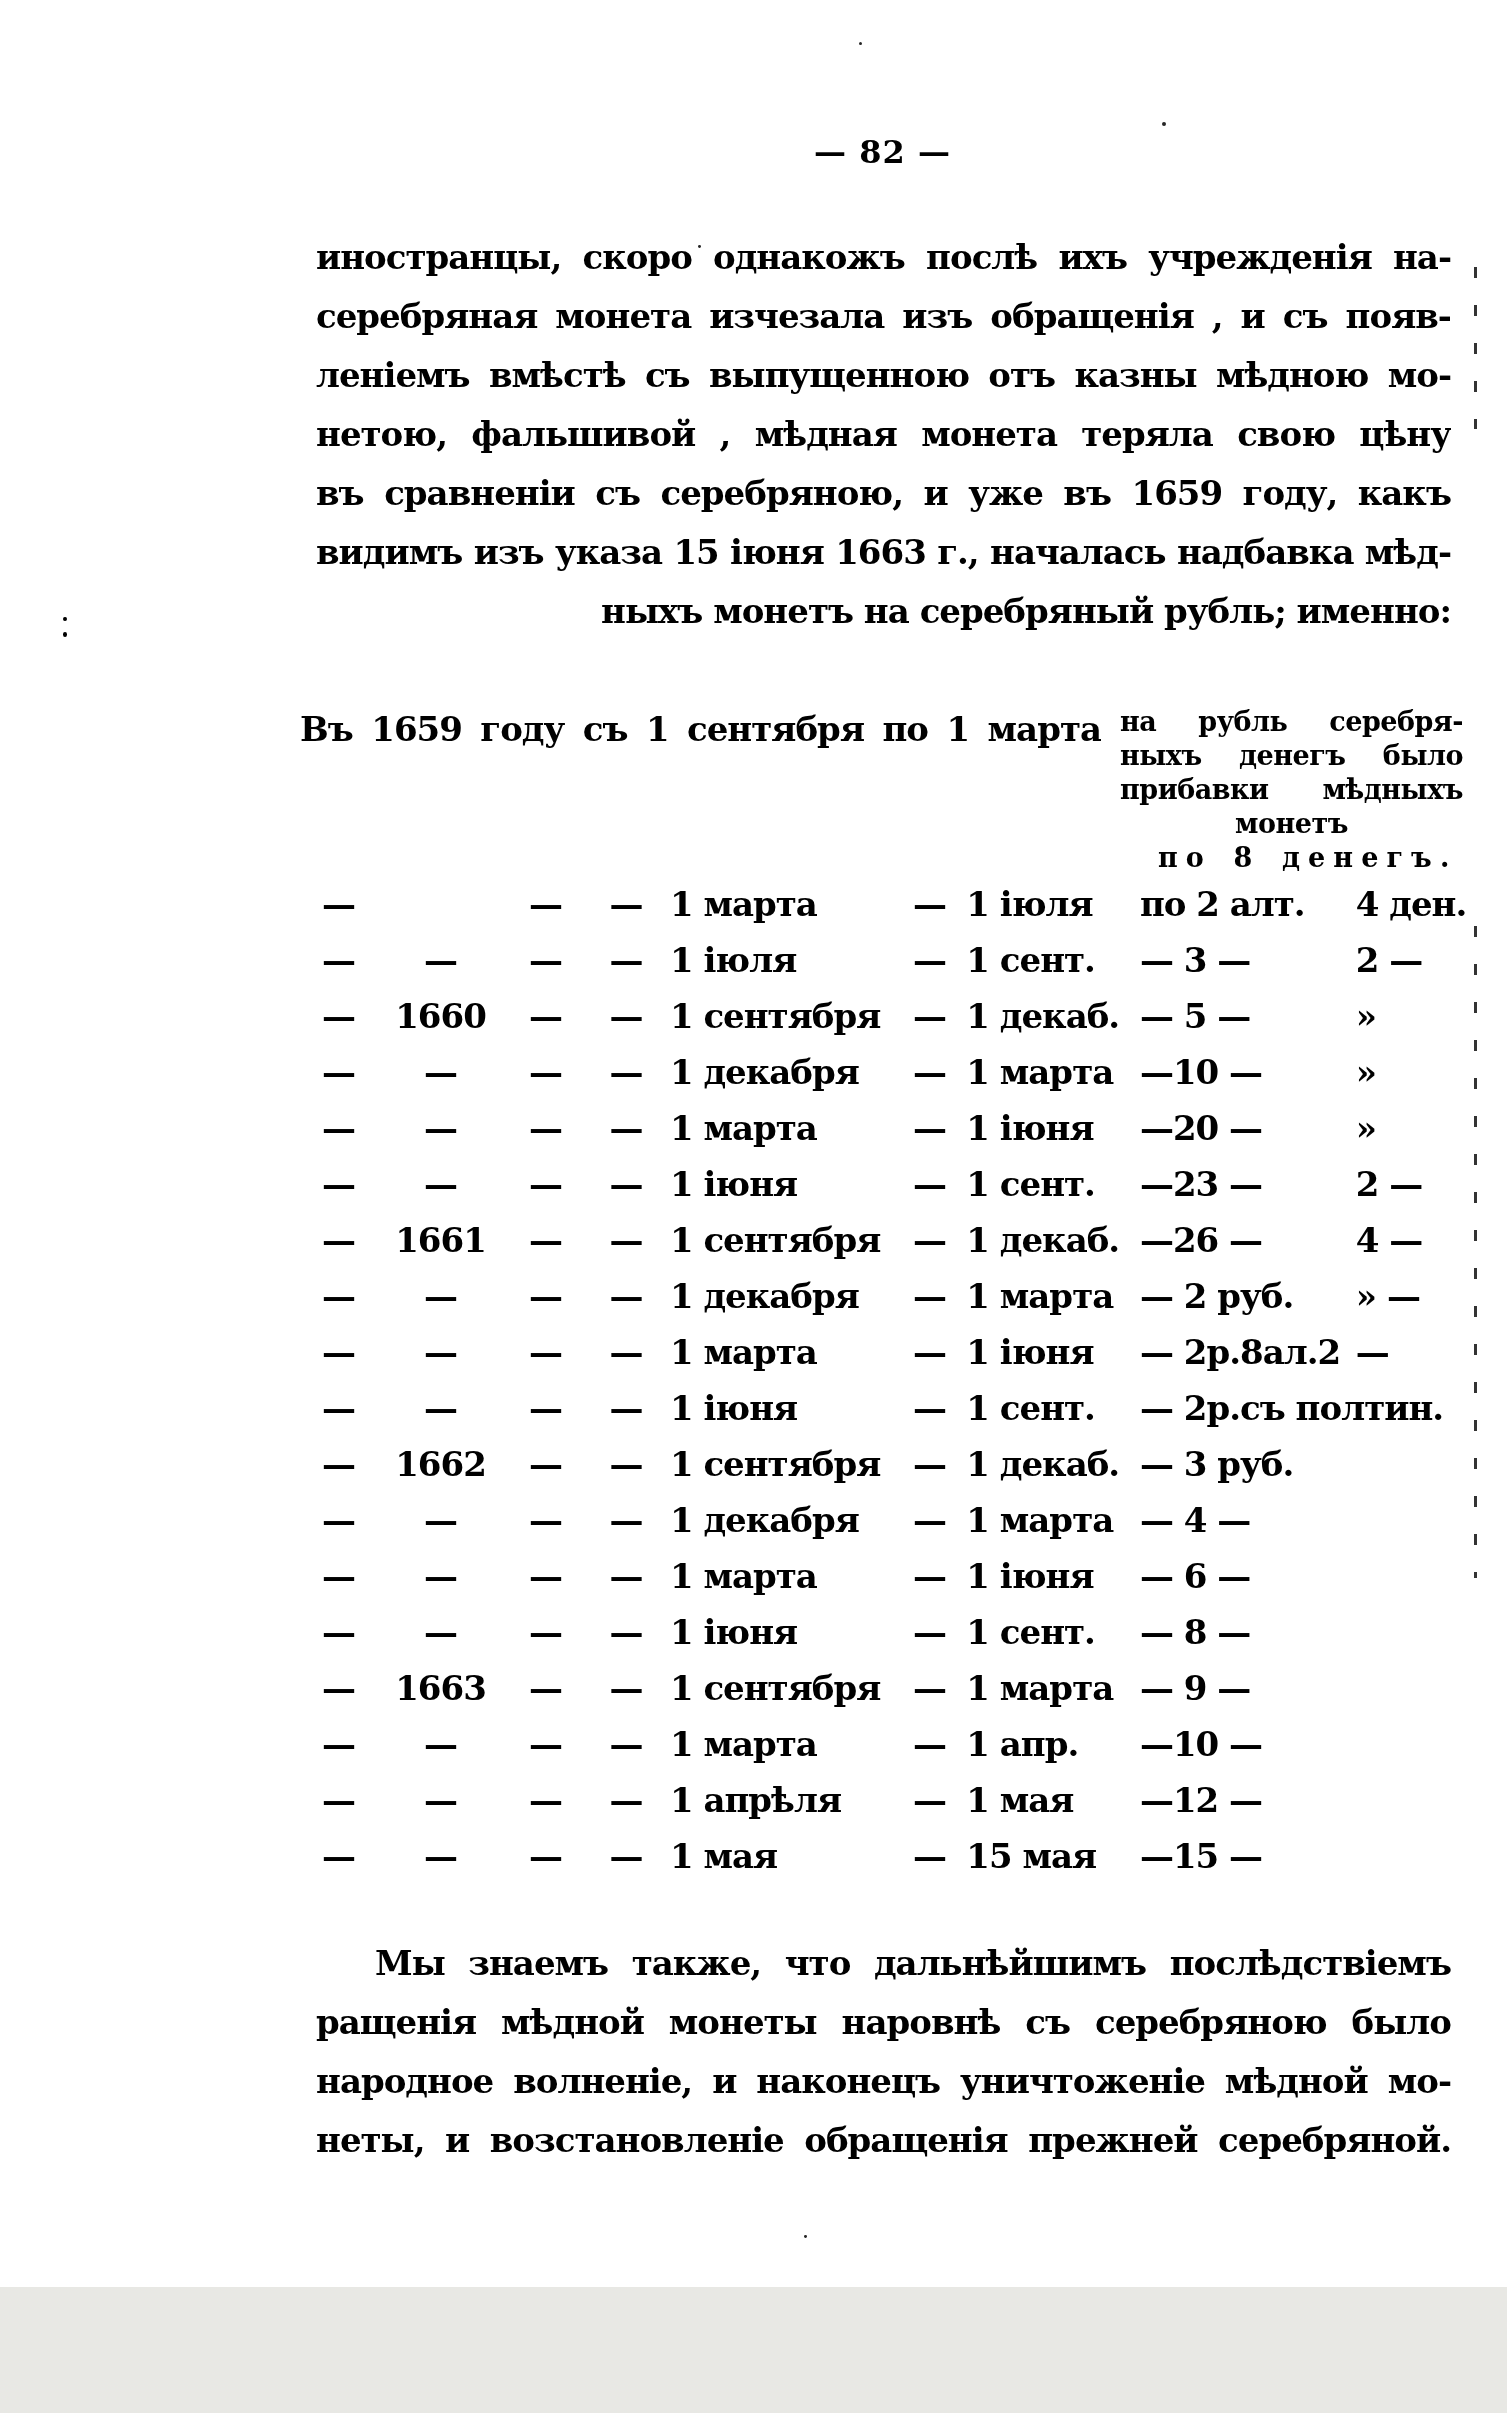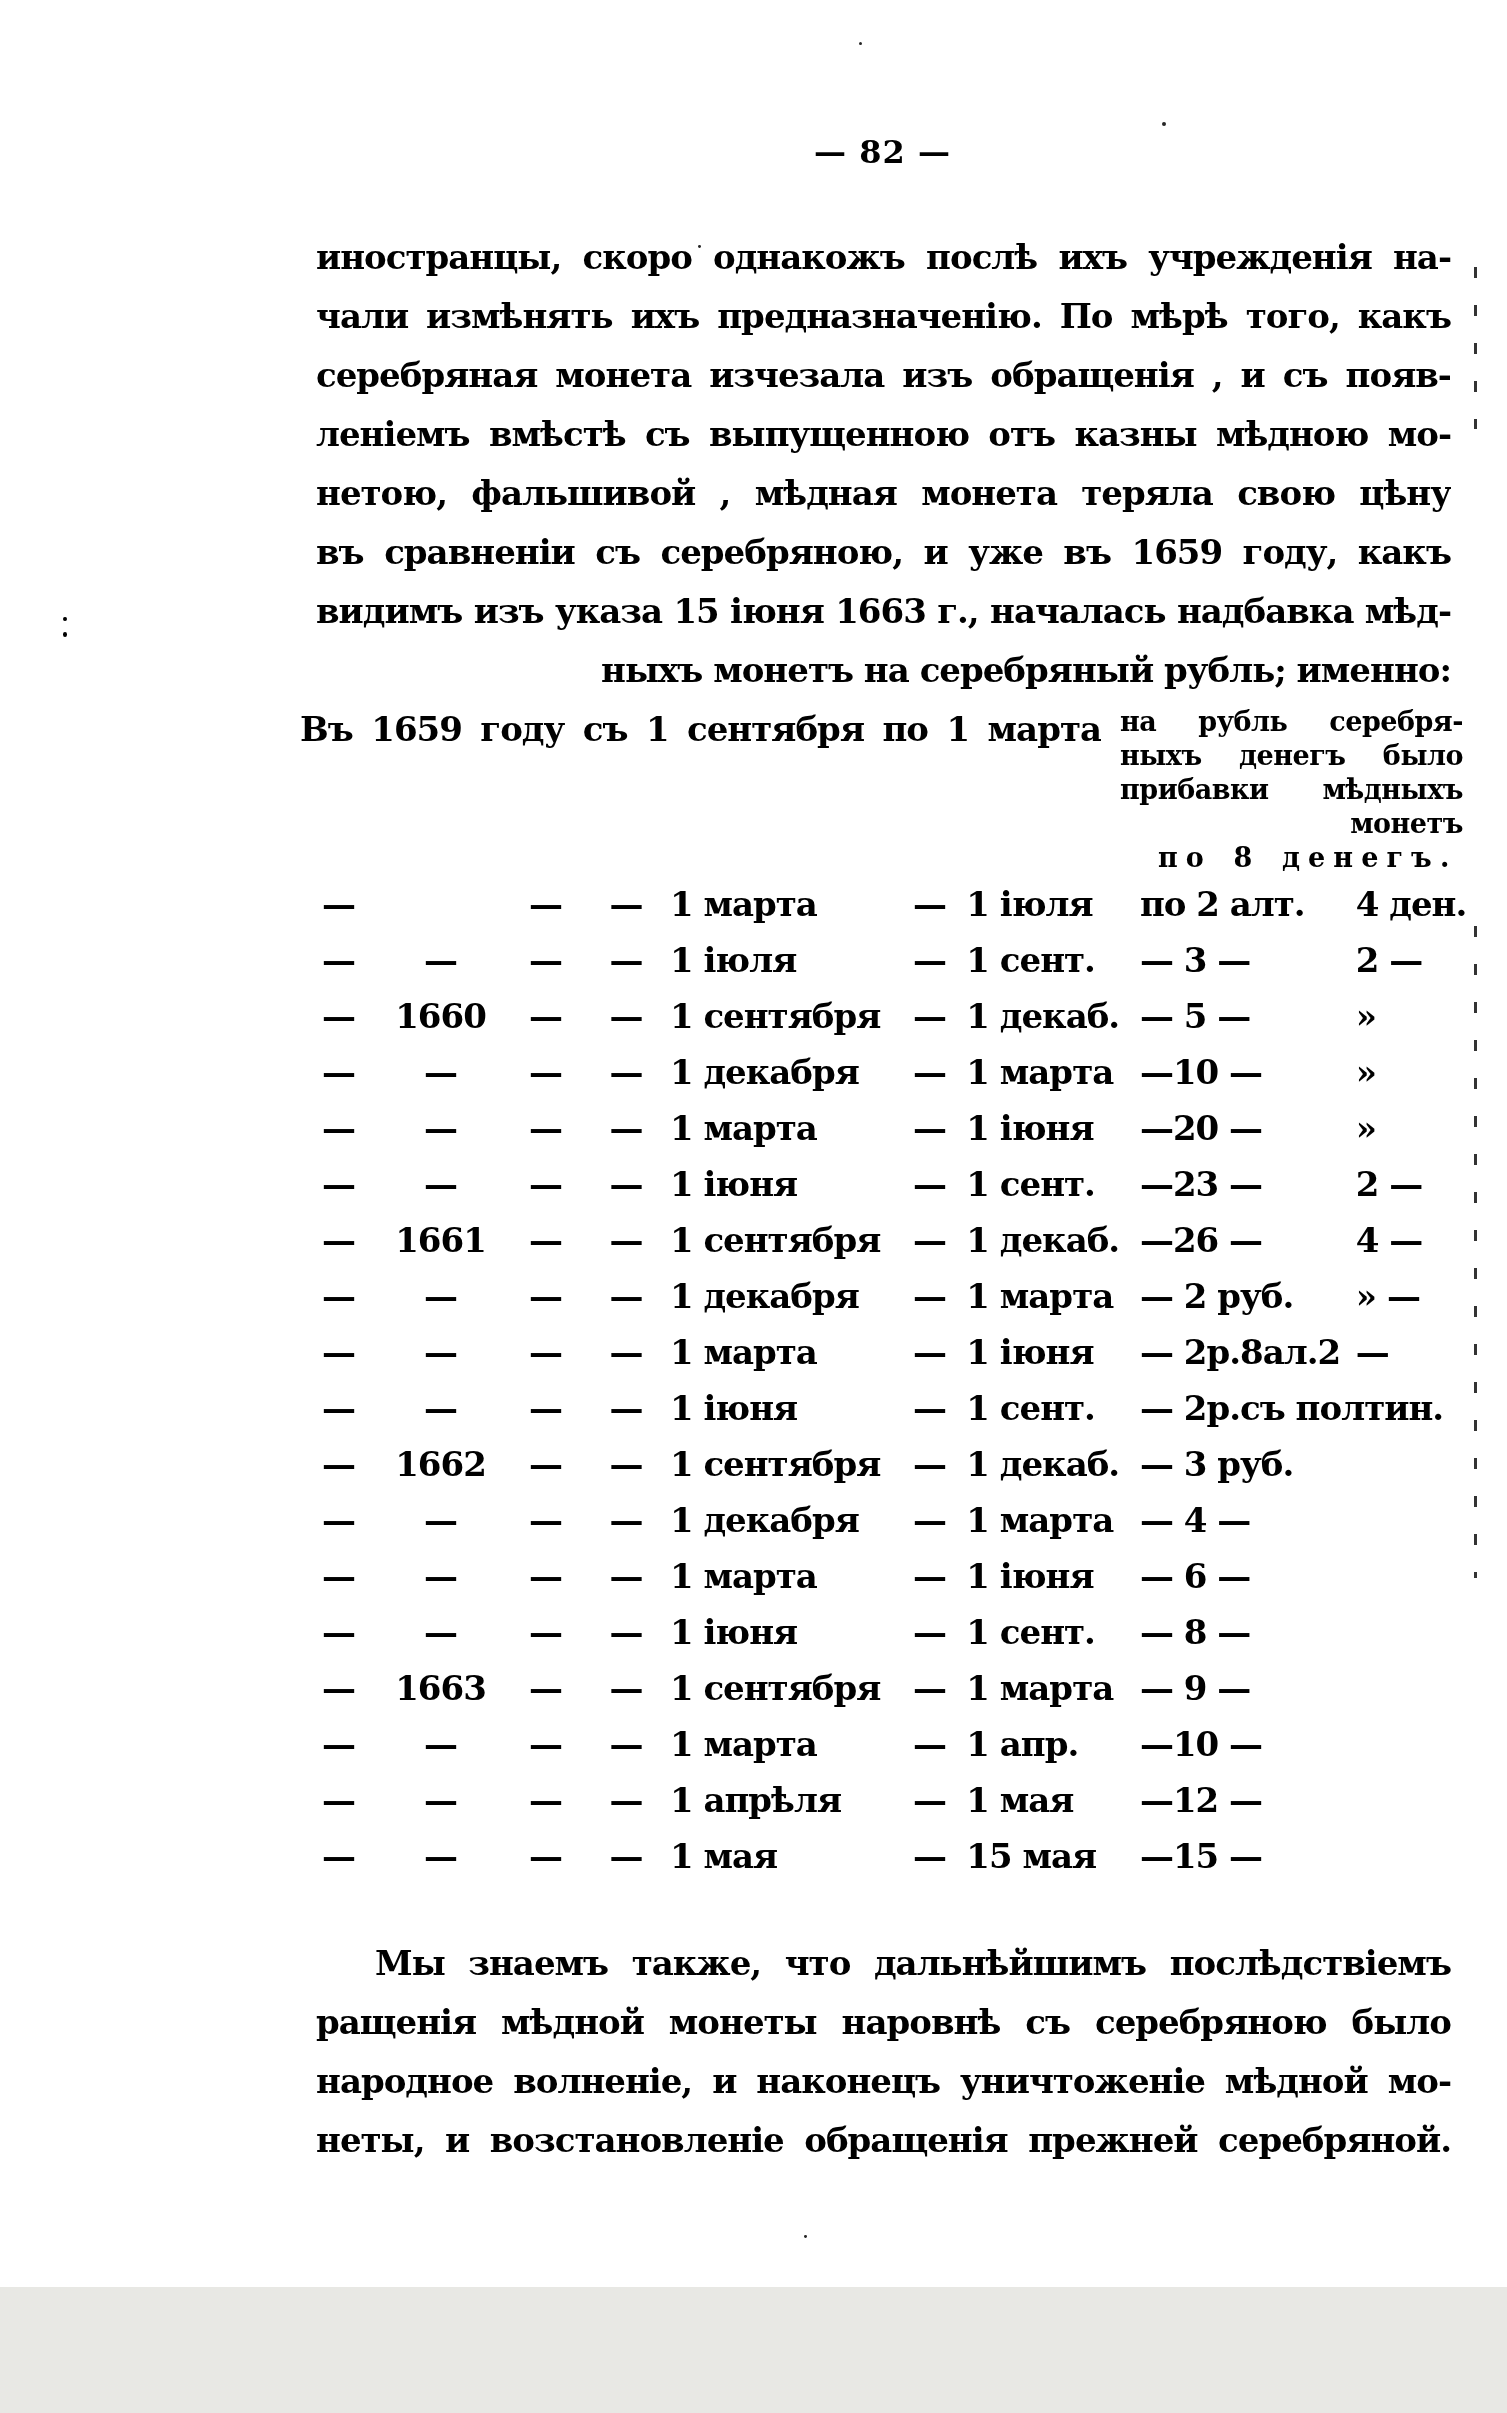--- a/index.html
+++ b/index.html
@@ -34,21 +34,21 @@
     font-size:34px;line-height:59px;letter-spacing:-1px;
     text-align:justify;text-align-last:justify;height:59px;overflow:hidden;
   }
   .intro::after{content:"";display:inline-block;width:100%;height:0;}
   .sidenote{
     position:absolute;left:1120px;top:705px;width:343px;
     font-size:27px;line-height:34px;letter-spacing:-0.5px;
   }
   .njust{text-align:justify;text-align-last:justify;height:34px;overflow:hidden;}
   .njust::after{content:"";display:inline-block;width:100%;height:0;}
-  .nplain{text-align:right;height:34px;overflow:hidden;}
+  .nplain{text-align:center;height:34px;overflow:hidden;}
   .nspaced{
     padding-left:38px;letter-spacing:0.30em;word-spacing:0.15em;
     height:35px;overflow:hidden;white-space:nowrap;
   }
   .rates{
     position:absolute;left:316px;top:876px;width:1176px;
     font-size:34px;letter-spacing:-1px;
   }
   .trow{
     display:grid;
@@ -73,21 +73,20 @@
 </style>
 </head>
 <body>
 
 <div class="page">
 
   <div class="pagenum">— 82 —</div>
 
   <div class="para" id="para-top">
     <div class="jline">иностранцы, скоро однакожъ послѣ ихъ учрежденія на-</div>
-    <div class="jline">чали измѣнять ихъ предназначенію. По мѣрѣ того, какъ</div>
     <div class="jline">серебряная монета изчезала изъ обращенія , и съ появ-</div>
     <div class="jline">леніемъ вмѣстѣ съ выпущенною отъ казны мѣдною мо-</div>
     <div class="jline">нетою, фальшивой , мѣдная монета теряла свою цѣну</div>
     <div class="jline">въ сравненіи съ серебряною, и уже въ 1659 году, какъ</div>
     <div class="jline">видимъ изъ указа 15 іюня 1663 г., началась надбавка мѣд-</div>
     <div class="plainline">ныхъ монетъ на серебряный рубль; именно:</div>
   </div>
 
   <div class="intro">Въ 1659 году съ 1 сентября по 1 марта</div>
 

